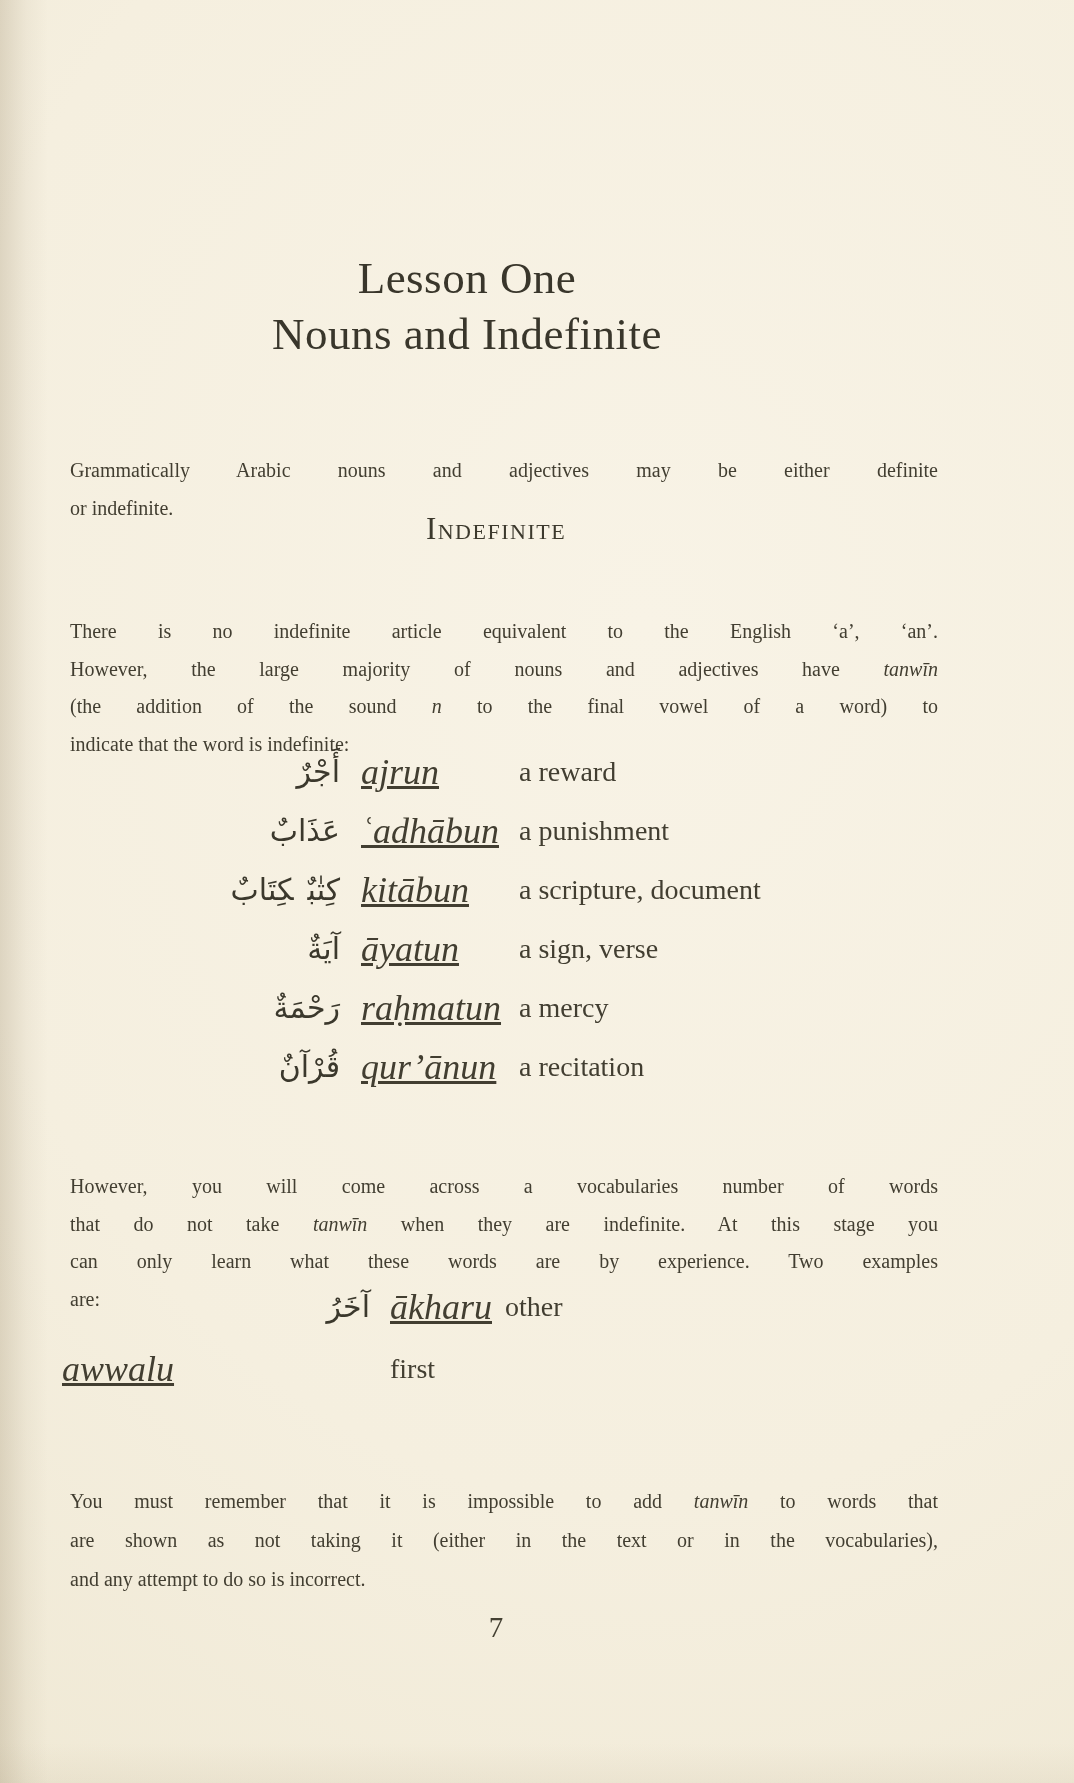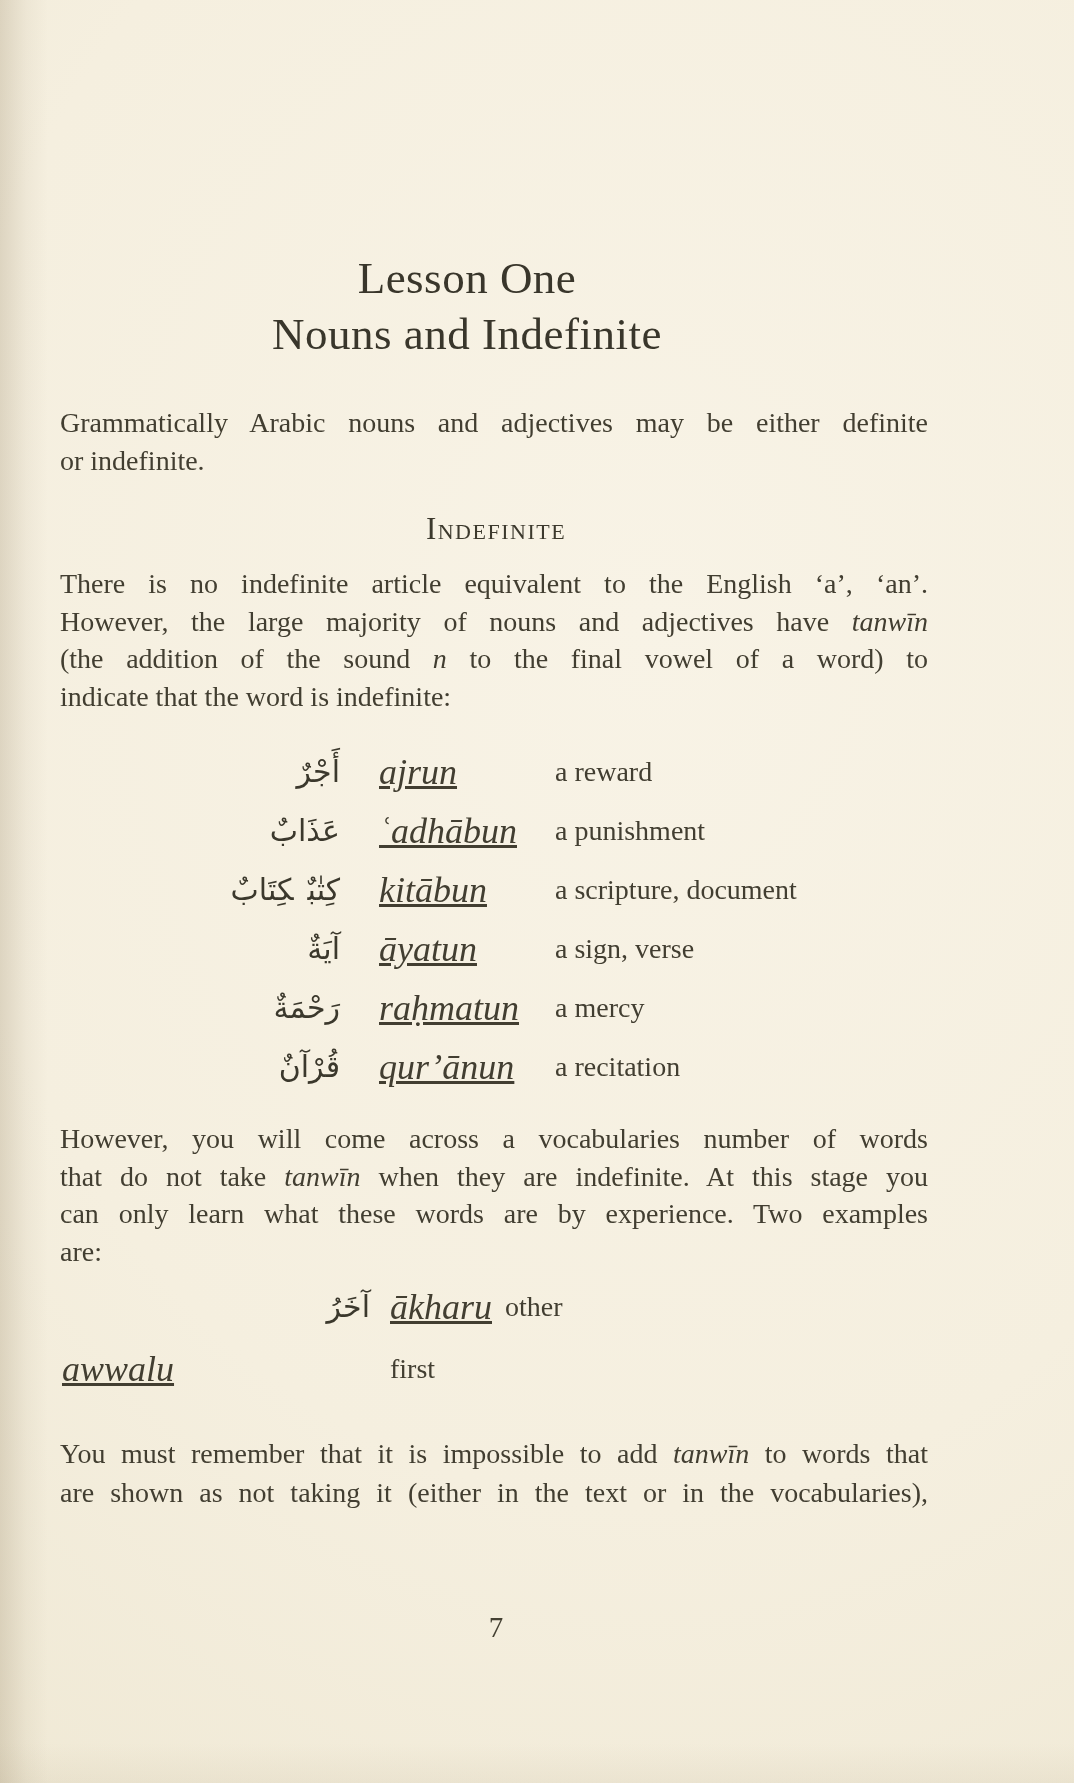--- a/index.html
+++ b/index.html
@@ -26,36 +26,36 @@
     position:absolute;left:62px;width:810px;top:250px;
     text-align:center;font-size:45px;line-height:56px;color:#39362b;
     letter-spacing:0.5px;
   }
   .section-heading{
     position:absolute;left:62px;width:868px;top:511px;
     text-align:center;
     font-variant:small-caps;font-size:31px;letter-spacing:1.5px;color:#3c392d;
   }
   .para{
-    position:absolute;left:60px;width:868px;
-    font-size:28px;line-height:37.5px;
+    position:absolute;left:70px;width:868px;
+    font-size:20px;line-height:37.5px;margin-top:48px;
   }
   .p1{top:404px;}
   .p2{top:565px;}
   .p3{top:1120px;}
   .p4{top:1434px;line-height:39px;}
   .line{white-space:normal;}
   .line.jfull{text-align:justify;text-align-last:justify;}
   .it{font-style:italic;}
   .bd{font-weight:normal;}
   .vlist{position:absolute;left:62px;width:868px;}
   .v1{top:742px;}
   .v2{top:1276px;}
   .vrow{display:grid;align-items:center;}
-  .v1 .vrow{grid-template-columns:278px 137px 1fr;column-gap:39px;height:59px;}
+  .v1 .vrow{grid-template-columns:278px 137px 1fr;column-gap:21px;height:59px;}
   .v2 .vrow{grid-template-columns:308px 95px 1fr;column-gap:20px;height:62px;}
   .ar{
     direction:rtl;text-align:right;
     font-family:"DejaVu Sans",sans-serif;
     font-size:30px;line-height:56px;color:#3b382c;
   }
   .aw{margin-inline-start:14px;}
   .aw:first-child{margin-inline-start:0;}
   .tr{font-style:italic;font-size:36px;text-decoration:underline;}
   .en{font-size:28px;}
@@ -138,16 +138,17 @@
       </div>
       <div class="vrow">
         <div class="tr">awwalu</div>
         <div class="en">first</div>
       </div>
     </div>
 
   <div class="para p4">
       <div class="line jfull"><span>You must remember that it is impossible to add </span><span class="it">tanwīn</span><span> to words that</span></div>
       <div class="line jfull"><span>are shown as not taking it (either in the text or in the vocabularies),</span></div>
+      <div class="line"><span>and </span><span class="bd">any attempt to do so is incorrect</span><span>.</span></div>
     </div>
 
   <div class="page-number">7</div>
 </div>
 
 </body></html>

